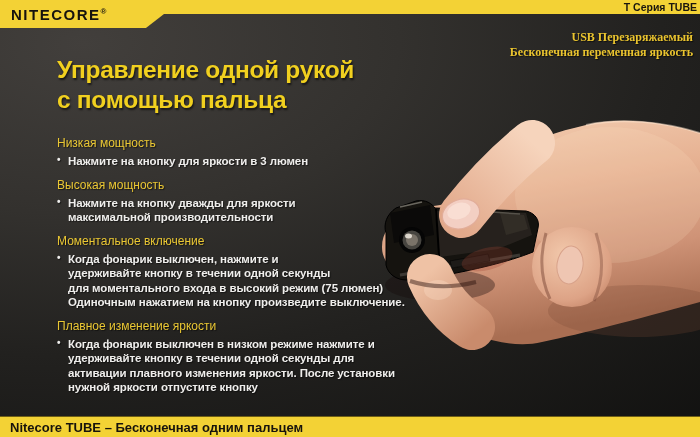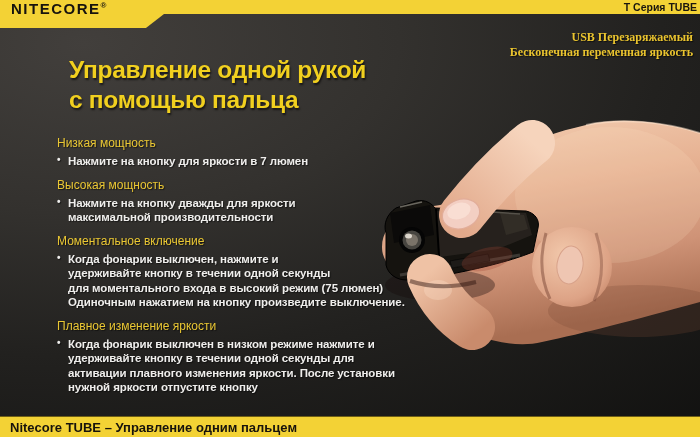--- a/index.html
+++ b/index.html
@@ -6,29 +6,29 @@
   body{
     width:700px;height:437px;position:relative;overflow:hidden;
     font-family:"Liberation Sans","DejaVu Sans",sans-serif;
     background:radial-gradient(150% 130% at 12% 10%, #423f3c 0%, #33312e 30%, #22211f 55%, #0d0d0c 100%);
   }
   
   .topbar{position:absolute;top:0;left:0;right:0;height:14px;background:#f3d235;}
   .logo-block{
     position:absolute;top:0;left:0;width:164px;height:28px;background:#f3d235;
     clip-path:polygon(0 0,100% 0,100% 50%,89% 100%,0 100%);
-    display:flex;align-items:flex-start;padding-left:11px;box-sizing:border-box;
+    display:flex;align-items:center;padding-left:11px;box-sizing:border-box;
   }
   .logo-text{font-weight:bold;font-size:15px;letter-spacing:1.5px;color:#16130e;}
   .logo-reg{font-size:8px;vertical-align:super;letter-spacing:0;}
   .series{position:absolute;top:0;right:3px;height:14px;line-height:14px;font-size:10.5px;font-weight:bold;color:#1a160e;}
   .taglines{position:absolute;top:30px;right:7px;text-align:right;color:#eac42f;font-weight:bold;font-size:12px;line-height:15px;text-shadow:1px 1px 1px rgba(0,0,0,.6);font-family:Liberation Serif, serif;}
   
   .title{position:absolute;left:57px;top:55px;width:324px;color:#f1d01f;font-weight:bold;
-         font-size:24.5px;line-height:30px;letter-spacing:-0.3px;text-shadow:1px 2px 2px rgba(0,0,0,.6);margin-left:12px;}
+         font-size:24.5px;line-height:30px;letter-spacing:-0.3px;text-shadow:1px 2px 2px rgba(0,0,0,.6);}
   .title .l2{}
   
   .sections{position:absolute;left:57px;top:136px;width:345px;}
   .section{margin-bottom:9px;}
   .section-heading{margin:0 0 4px 0;font-size:12px;font-weight:normal;color:#eac733;text-shadow:1px 1px 1px rgba(0,0,0,.55);}
   .line{position:relative;font-size:11.5px;font-weight:bold;color:#efeeec;line-height:14.5px;
         padding-left:11px;letter-spacing:-0.1px;white-space:nowrap;text-shadow:1px 1px 1px rgba(0,0,0,.5);}
   .dot{position:absolute;left:0;top:-1px;font-size:10px;color:#efeeec;}
   
   .photo{position:absolute;right:0;top:85px;width:320px;height:330px;}
@@ -51,21 +51,21 @@
 
 <div class="title">
   <div class="l1">Управление одной рукой</div>
   <div class="l2">с помощью пальца</div>
 </div>
 
 <div class="sections">
 
   <div class="section">
     <div class="section-heading">Низкая мощность</div>
-    <div class="line"><span class="dot">•</span><span>Нажмите на кнопку для яркости в 7 люмен</span></div>
+    <div class="line"><span class="dot">•</span><span>Нажмите на кнопку для яркости в 3 люмен</span></div>
   </div>
 
   <div class="section">
     <div class="section-heading">Высокая мощность</div>
     <div class="line"><span class="dot">•</span><span>Нажмите на кнопку дважды для яркости</span></div>
     <div class="line"><span>максимальной производительности</span></div>
   </div>
 
   <div class="section">
     <div class="section-heading">Моментальное включение</div>
@@ -145,14 +145,14 @@
 
   <g>
     <path d="M50,192 Q64,224 92,242" fill="none" stroke="url(#thumbGrad)" stroke-width="46" stroke-linecap="round"></path>
     <ellipse cx="58" cy="205" rx="14" ry="10" fill="rgba(255,230,210,0.3)"></ellipse>
     <path d="M30,196 Q60,206 96,197" fill="none" stroke="rgba(40,15,10,0.45)" stroke-width="4"></path>
     <ellipse cx="107" cy="174" rx="26" ry="11" transform="rotate(-14 107 174)" fill="rgba(160,70,50,0.28)"></ellipse>
   </g>
 </svg>
 
 <div class="footer">
-  <span>Nitecore TUBE – Управление одним пальцем</span>
+  <span>Nitecore TUBE – Бесконечная одним пальцем</span>
 </div>
 
 </body></html>

